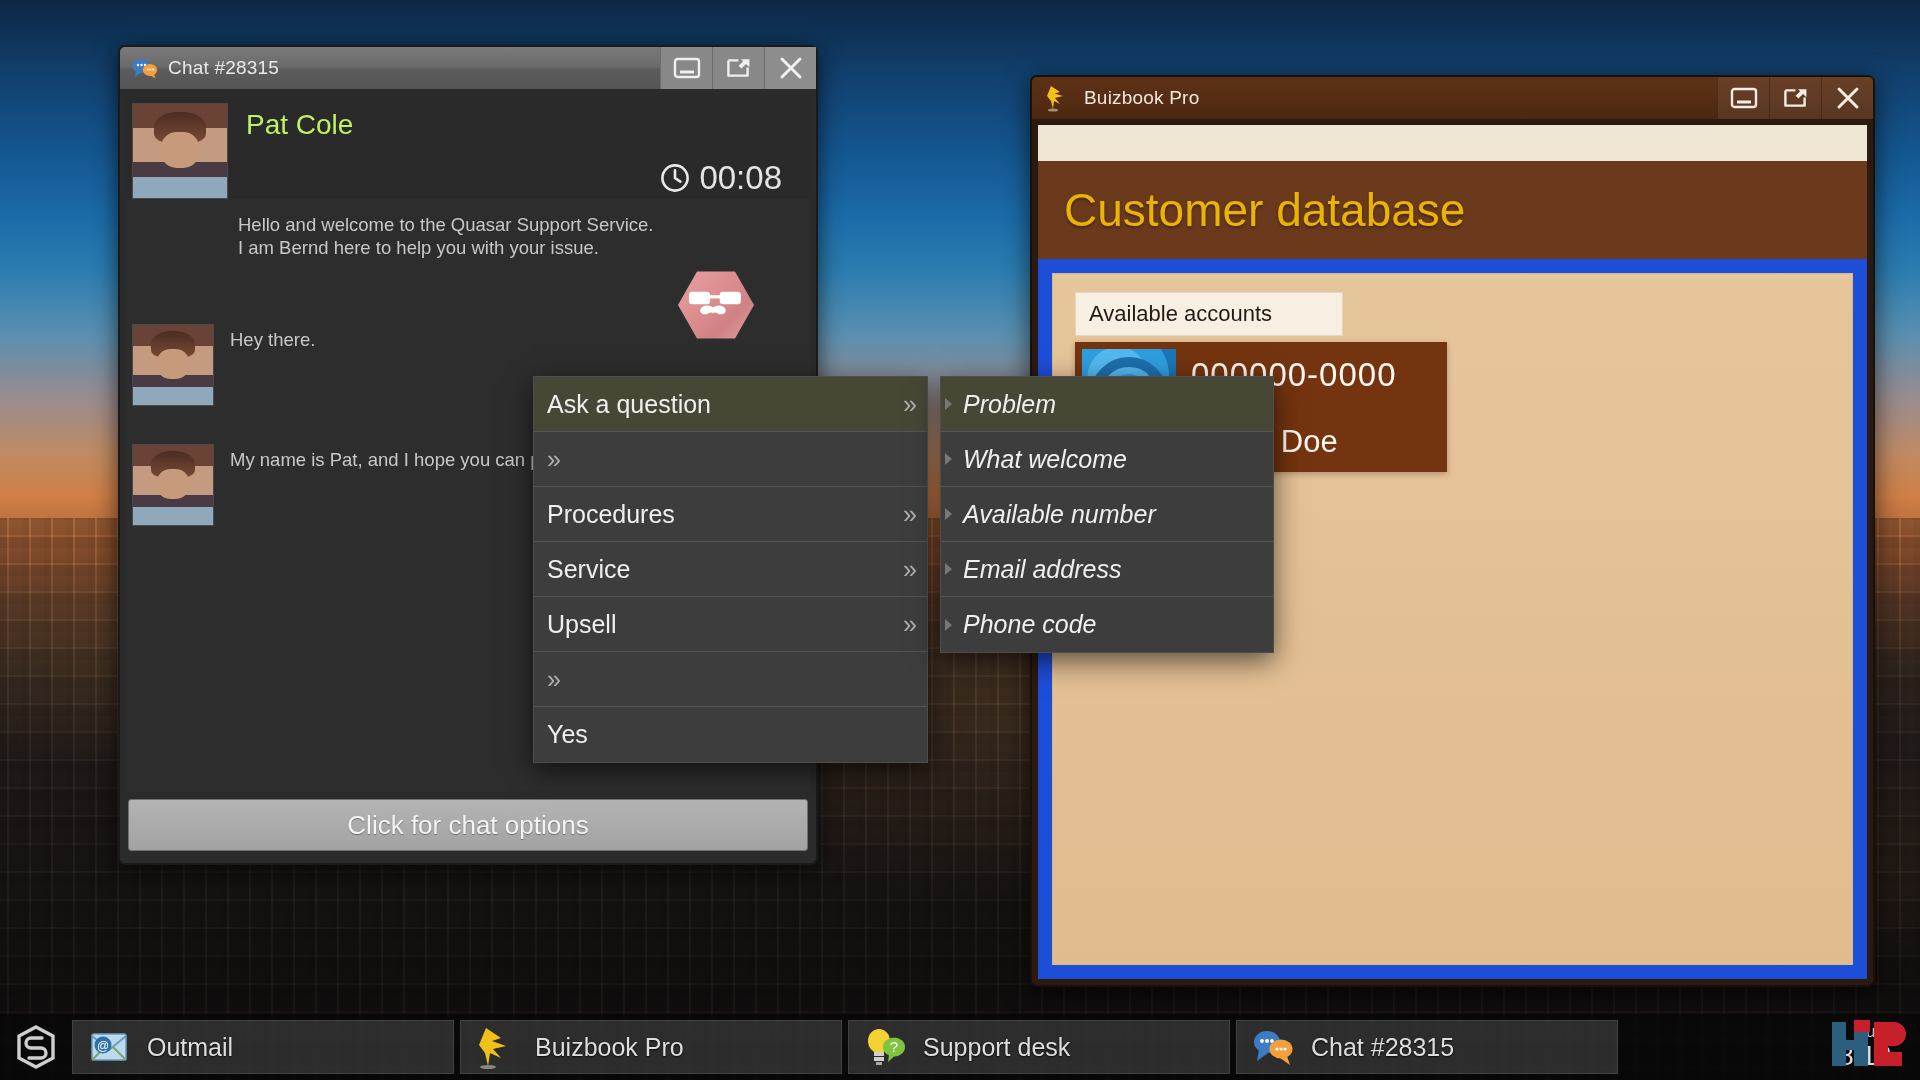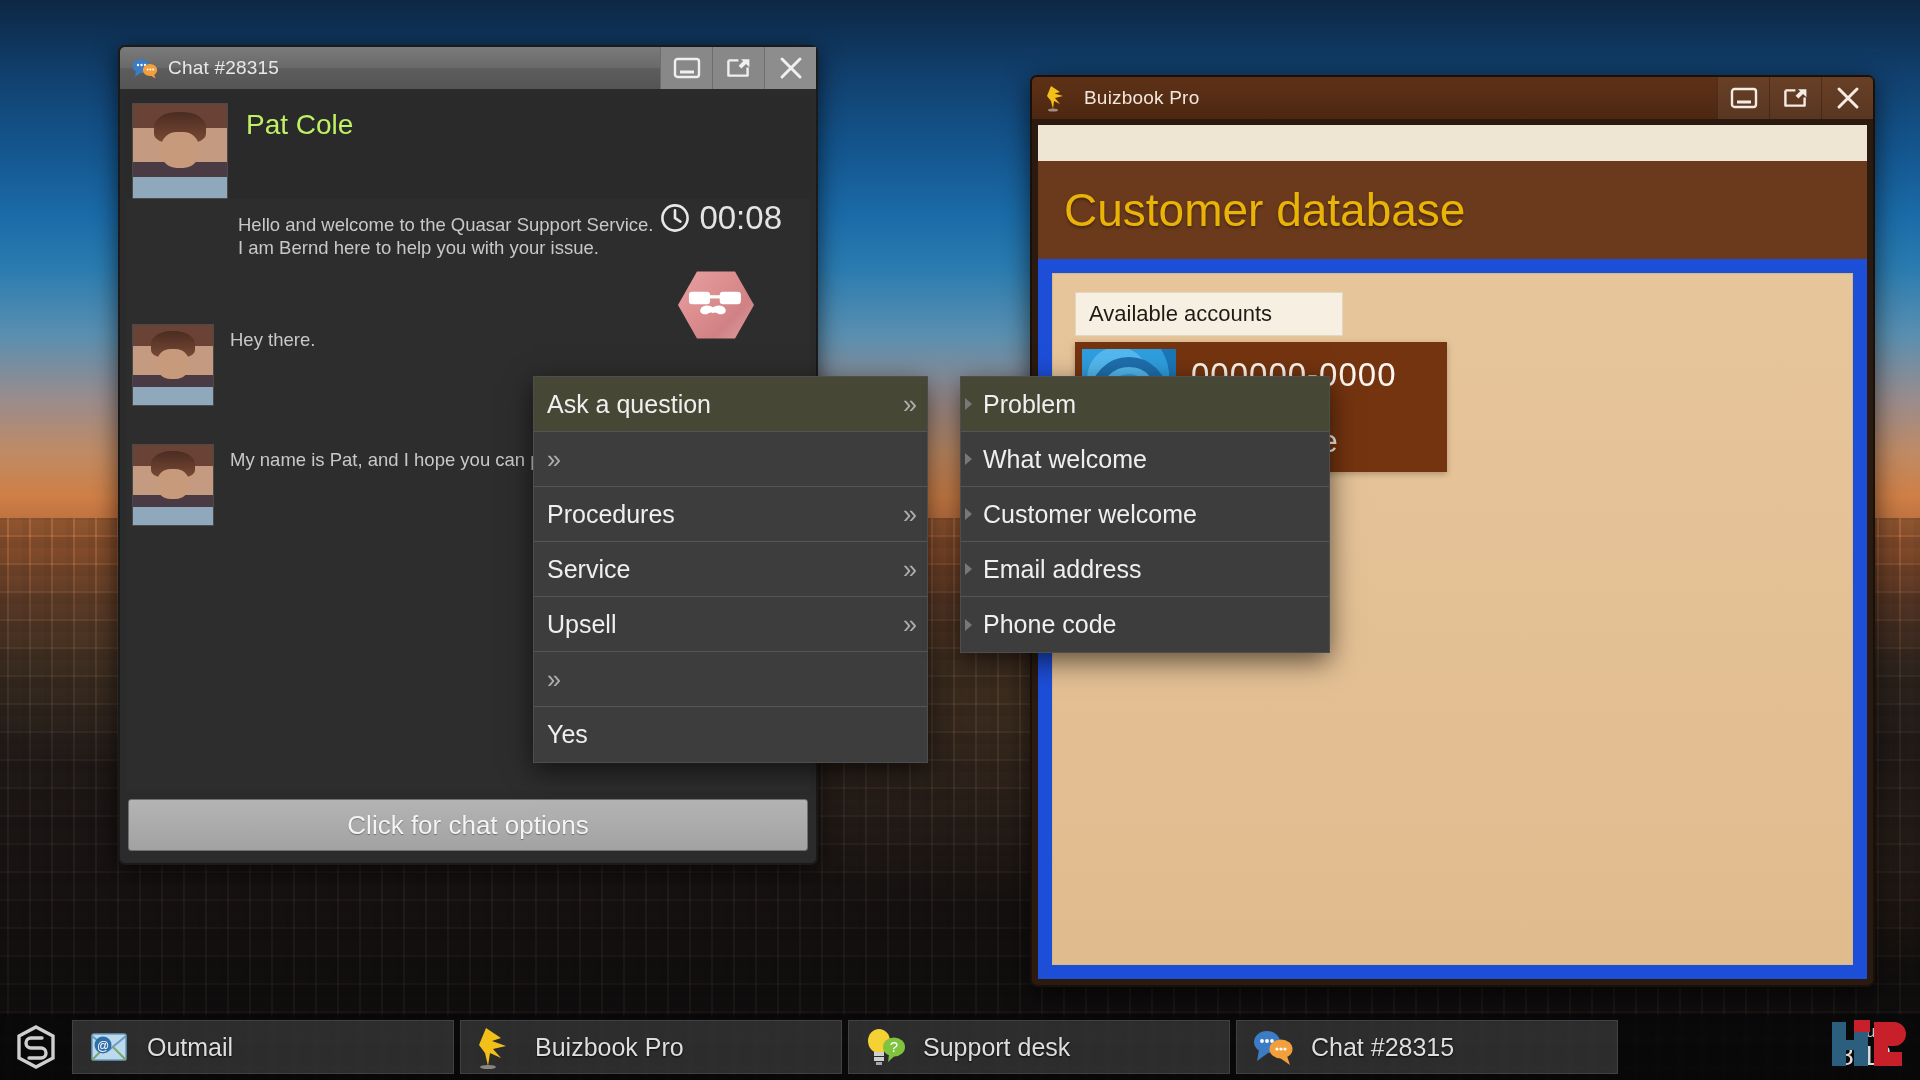--- a/index.html
+++ b/index.html
@@ -106,21 +106,21 @@
   }
   .avatar:after{
     content:""; position:absolute; left:30%; top:30%; width:40%; height:38%;
     background:#c79a7c; border-radius:42%;
   }
   .avatar.small{ width:82px; height:82px; flex:0 0 82px; }
   .chat-name{ color:#bef264; font-size:28px; padding:6px 0 0 18px; font-weight:400; }
   .timer{
     position:absolute; right:28px; top:64px;
     display:flex; align-items:center; gap:9px;
-    color:#e4e4e4; font-size:33px;margin-top:40px;
+    color:#e4e4e4; font-size:33px;
   }
   .clock-icon{ width:30px; height:30px; }
 
   .msg-row{ display:flex; align-items:flex-start; padding:6px 6px 0 6px; }
   .msg-row .msgtext{
     color:#c8c8c8; font-size:18.5px; line-height:1.26;
     padding:4px 0 0 16px; max-width:420px;
   }
   #msg-1{ padding-left:112px; margin-top:4px; }
   #msg-1 .msgtext{ padding-left:0; }
@@ -146,21 +146,21 @@
   }
 
   
   .menu{
     position:absolute;
     background:#3d3d3d;
     box-shadow:0 8px 26px rgba(0,0,0,0.6);
     border:1px solid #4d4d4d;
   }
   #menu-primary{ left:533px; top:376px; width:395px; }
-  #menu-secondary{ left:960px; top:376px; width:370px; }
+  #menu-secondary{ left:940px; top:376px; width:334px;font-style:italic; }
   .menu-item{
     display:flex; align-items:center;
     height:55px;
     padding:0 12px 0 13px;
     color:#efefef; font-size:25px;
     border-bottom:1px solid #555;
     background:#3d3d3d;
     cursor:pointer;
     position:relative;
   }
@@ -472,21 +472,21 @@
   <div class="menu-item selected">
     <span class="sub-caret"></span>
     <span class="label">Problem</span>
   </div>
   <div class="menu-item">
     <span class="sub-caret"></span>
     <span class="label">What welcome</span>
   </div>
   <div class="menu-item">
     <span class="sub-caret"></span>
-    <span class="label">Customer welcome</span>
+    <span class="label">Available number</span>
   </div>
   <div class="menu-item">
     <span class="sub-caret"></span>
     <span class="label">Email address</span>
   </div>
   <div class="menu-item">
     <span class="sub-caret"></span>
     <span class="label">Phone code</span>
   </div>
 </div>

